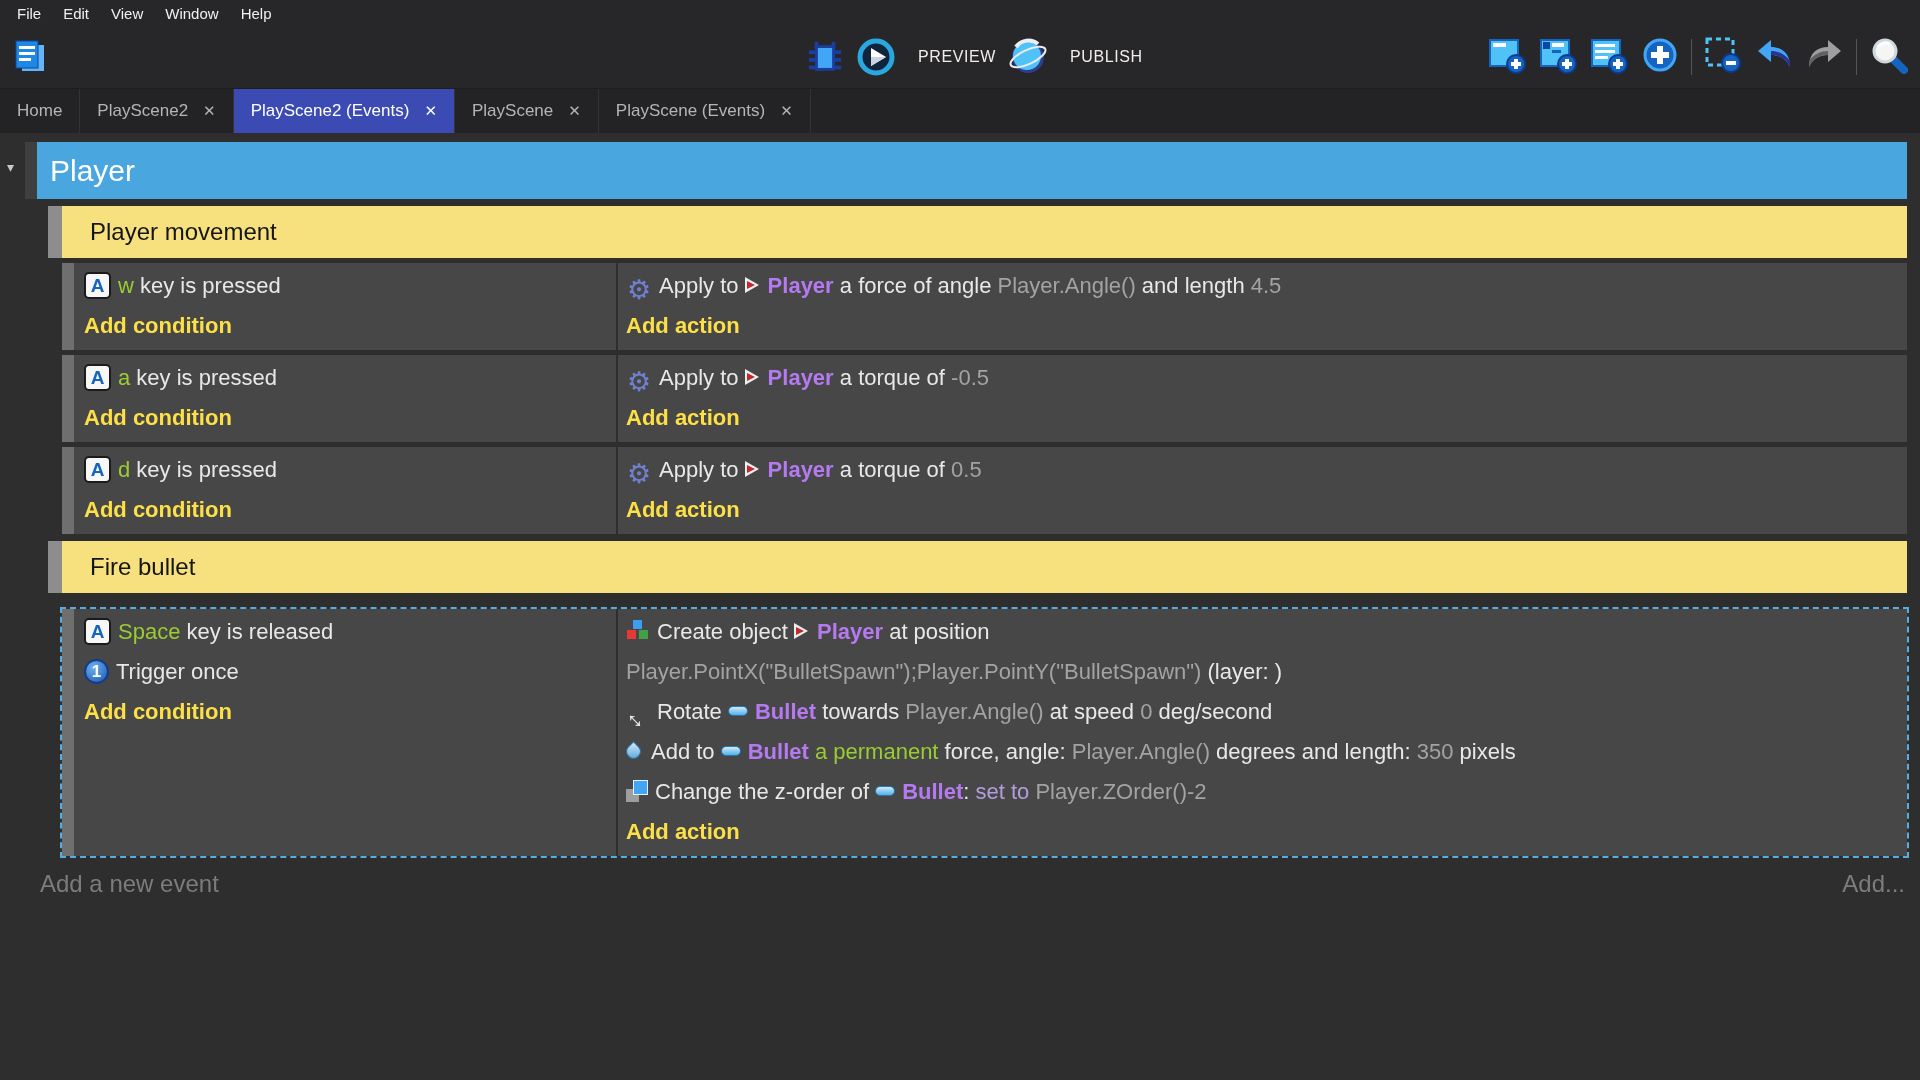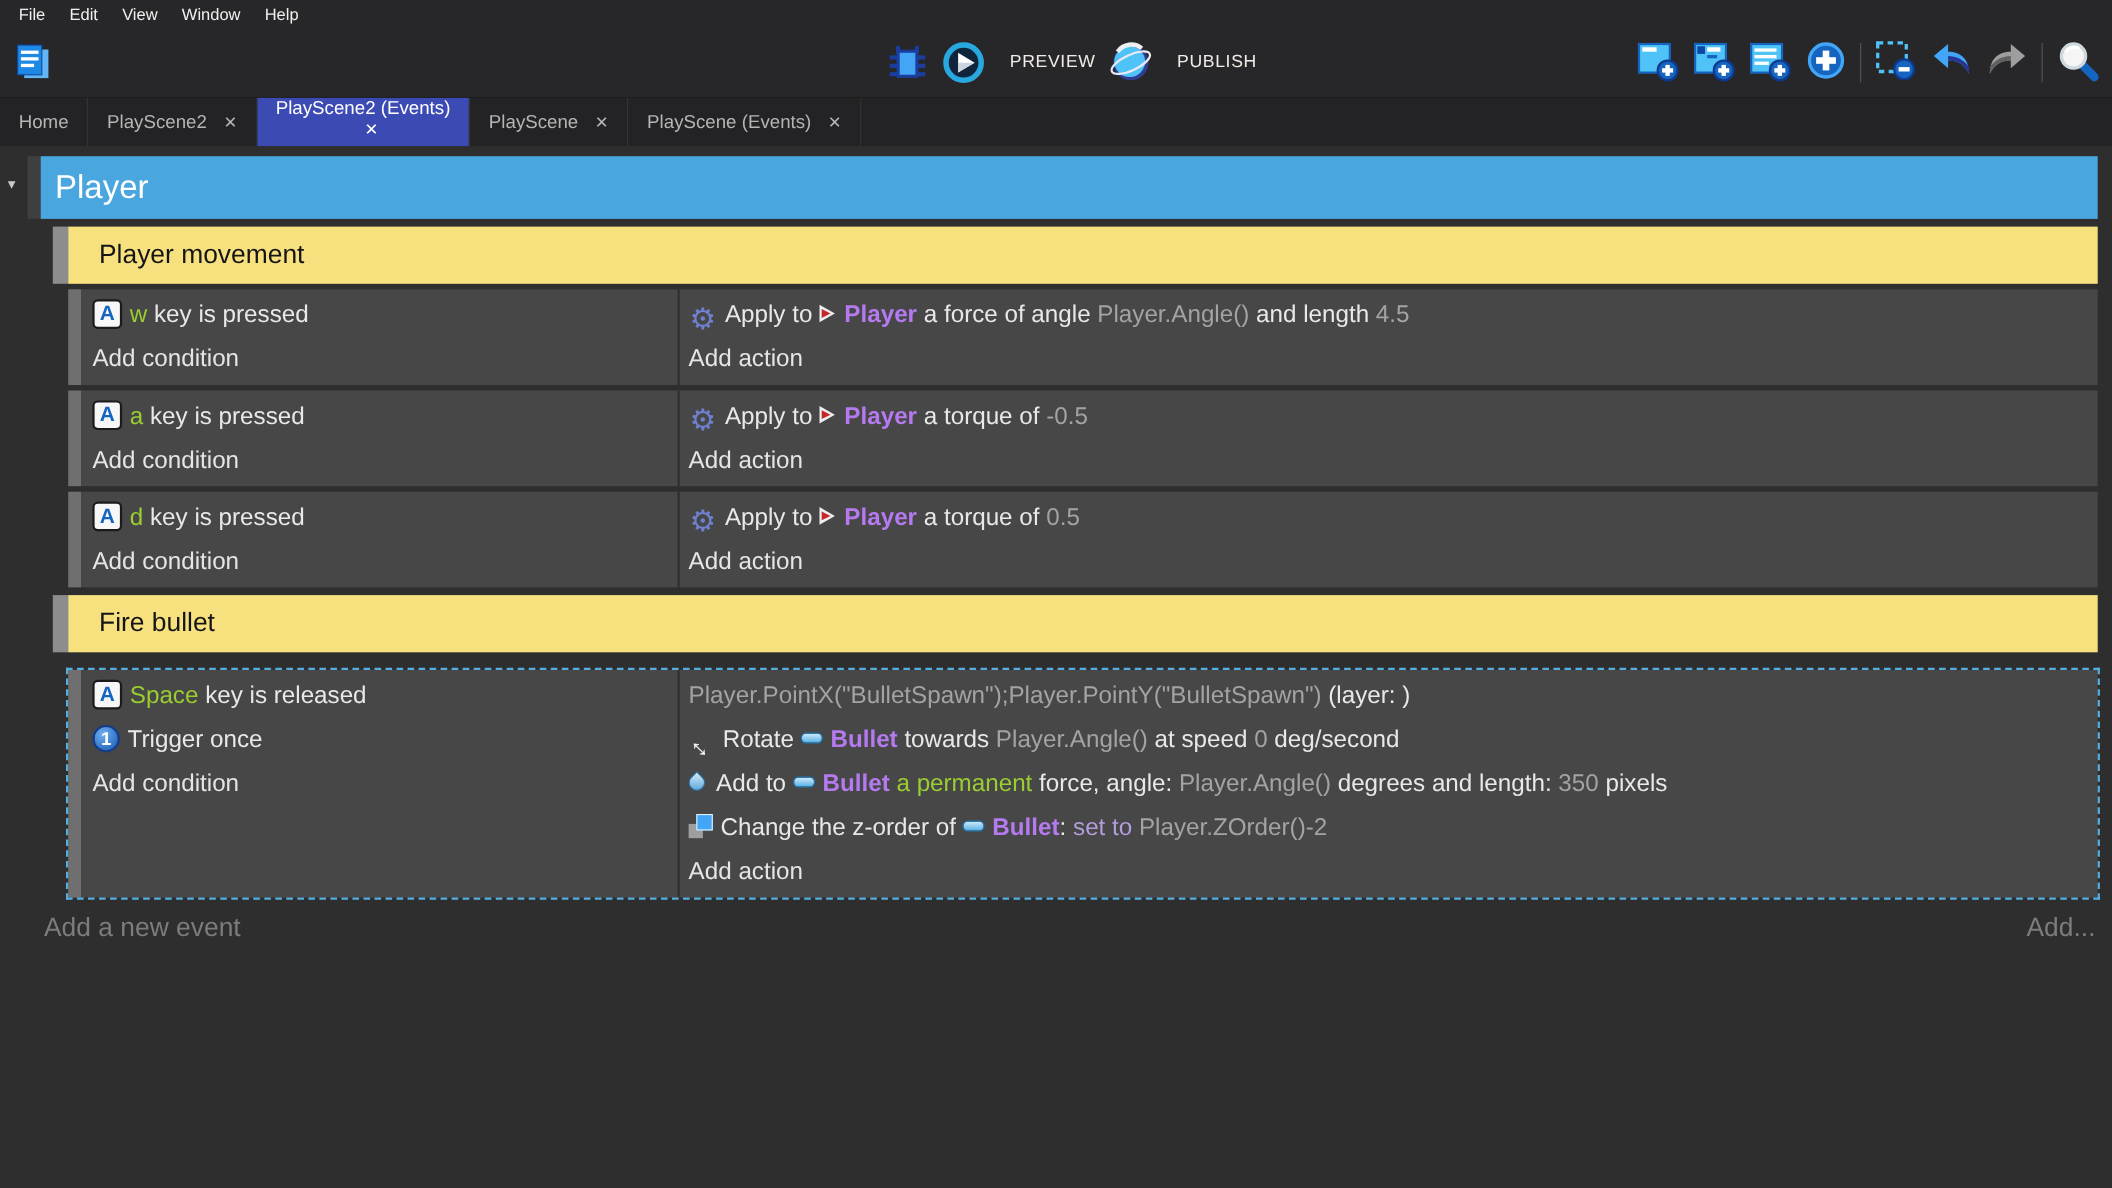--- a/index.html
+++ b/index.html
@@ -14,21 +14,21 @@
   .proj-btn { position:absolute; left:10px; top:11px; width:40px; height:40px; }
   .tb-center { position:absolute; left:806px; top:0; height:62px; display:flex; align-items:center; gap:12px; }
   .tb-btn { display:flex; align-items:center; gap:22px; }
   .tb-label { color:#f0ece8; font-size:16px; letter-spacing:.6px; }
   .tb-right { position:absolute; right:12px; top:0; height:62px; display:flex; align-items:center; gap:11px; }
   .tsep { width:1px; height:36px; background:#555; }
 
   .tabbar { height:45px; background:#232325; display:flex; align-items:stretch; border-top:1px solid #1d1d1f; }
   .tab { display:flex; align-items:center; padding:0 17px; color:#b5b5b5; font-size:17px;
          border-right:1px solid #333; cursor:default; }
-  .tab.active { background:#3c4ab4; color:#fff;flex-direction:column; }
+  .tab.active { background:#3c4ab4; color:#fff; }
   .tab-close { margin-left:15px; font-size:15px; color:#b5b5b5; }
   .tab.active .tab-close { color:#fff; }
 
   
   .sheet { position:relative; height:947px; background:#2e2e2e; padding-top:9px; }
   .fold-caret { position:absolute; left:7px; top:26px; color:#c9c9c9; font-size:14px; }
 
   .group-row { display:flex; margin:0 13px 0 25px; height:57px; }
   .group-strip { width:12px; background:#3f3f3f; }
   .group-header { flex:1; background:#4aa6df; color:#fff; font-size:30px; font-weight:400;
@@ -39,21 +39,21 @@
   .comment-strip { width:14px; background:#8d8d8d; }
   .comment-body { flex:1; background:#f7e17e; display:flex; align-items:center; padding-left:28px;
                   color:#151515; font-size:24px; }
 
   .event-row { display:flex; margin:5px 13px 0 62px; }
   .event-row.selected { outline:2px dashed #55aee0;margin-top:16px; }
   .event-strip { width:12px; background:#6f6f6f; }
   .cond-cell { width:544px; background:#474747; padding:3px 0 4px 10px; border-right:2px solid #2e2e2e; }
   .act-cell  { flex:1; background:#474747; padding:3px 0 4px 8px; }
   .line, .addline { line-height:40px; font-size:22px; white-space:pre; }
-  .addline { color:#e5e5e5; }
+  .addline { color:#fde047;font-weight:bold; }
 
   .seg-txt  { color:#e8e8e8; }
   .seg-key  { color:#9acd32; }
   .seg-obj  { color:#b57af0; font-weight:700; }
   .seg-expr { color:#a3a3a3; }
   .seg-perm { color:#9acd32; }
   .seg-setto{ color:#b39ddb; }
 
   .sheet-footer { display:flex; justify-content:space-between; margin:14px 15px 0 40px;
                   color:#7c7c7c; font-size:24px; }
@@ -289,20 +289,21 @@
         </div>
       </div>
       <div class="event-row selected">
         <div class="strip event-strip"></div>
         <div class="cond-cell">
           <div class="line"><span class="icon icon-keyboard">A</span><span class="seg seg-key">Space</span><span class="seg seg-txt"> key is released</span></div>
           <div class="line"><span class="icon icon-trigger">1</span><span class="seg seg-txt">Trigger once</span></div>
           <div class="addline">Add condition</div>
         </div>
         <div class="act-cell">
+          <div class="line"><span class="icon icon-create"></span><span class="seg seg-txt">Create object </span><span class="icon icon-player"></span><span class="seg seg-obj">Player</span><span class="seg seg-txt"> at position</span></div>
           <div class="line"><span class="seg seg-expr">Player.PointX("BulletSpawn");Player.PointY("BulletSpawn")</span><span class="seg seg-txt"> (layer: )</span></div>
           <div class="line"><span class="icon icon-rotate"></span><span class="seg seg-txt">Rotate </span><span class="icon icon-bullet"></span><span class="seg seg-obj">Bullet</span><span class="seg seg-txt"> towards </span><span class="seg seg-expr">Player.Angle()</span><span class="seg seg-txt"> at speed </span><span class="seg seg-expr">0</span><span class="seg seg-txt"> deg/second</span></div>
           <div class="line"><span class="icon icon-force"></span><span class="seg seg-txt">Add to </span><span class="icon icon-bullet"></span><span class="seg seg-obj">Bullet</span><span class="seg seg-perm"> a permanent</span><span class="seg seg-txt"> force, angle: </span><span class="seg seg-expr">Player.Angle()</span><span class="seg seg-txt"> degrees and length: </span><span class="seg seg-expr">350</span><span class="seg seg-txt"> pixels</span></div>
           <div class="line"><span class="icon icon-zorder"></span><span class="seg seg-txt">Change the z-order of </span><span class="icon icon-bullet"></span><span class="seg seg-obj">Bullet</span><span class="seg seg-txt">: </span><span class="seg seg-setto">set to </span><span class="seg seg-expr">Player.ZOrder()-2</span></div>
           <div class="addline">Add action</div>
         </div>
       </div>
     </div>
 
   <div class="sheet-footer">

